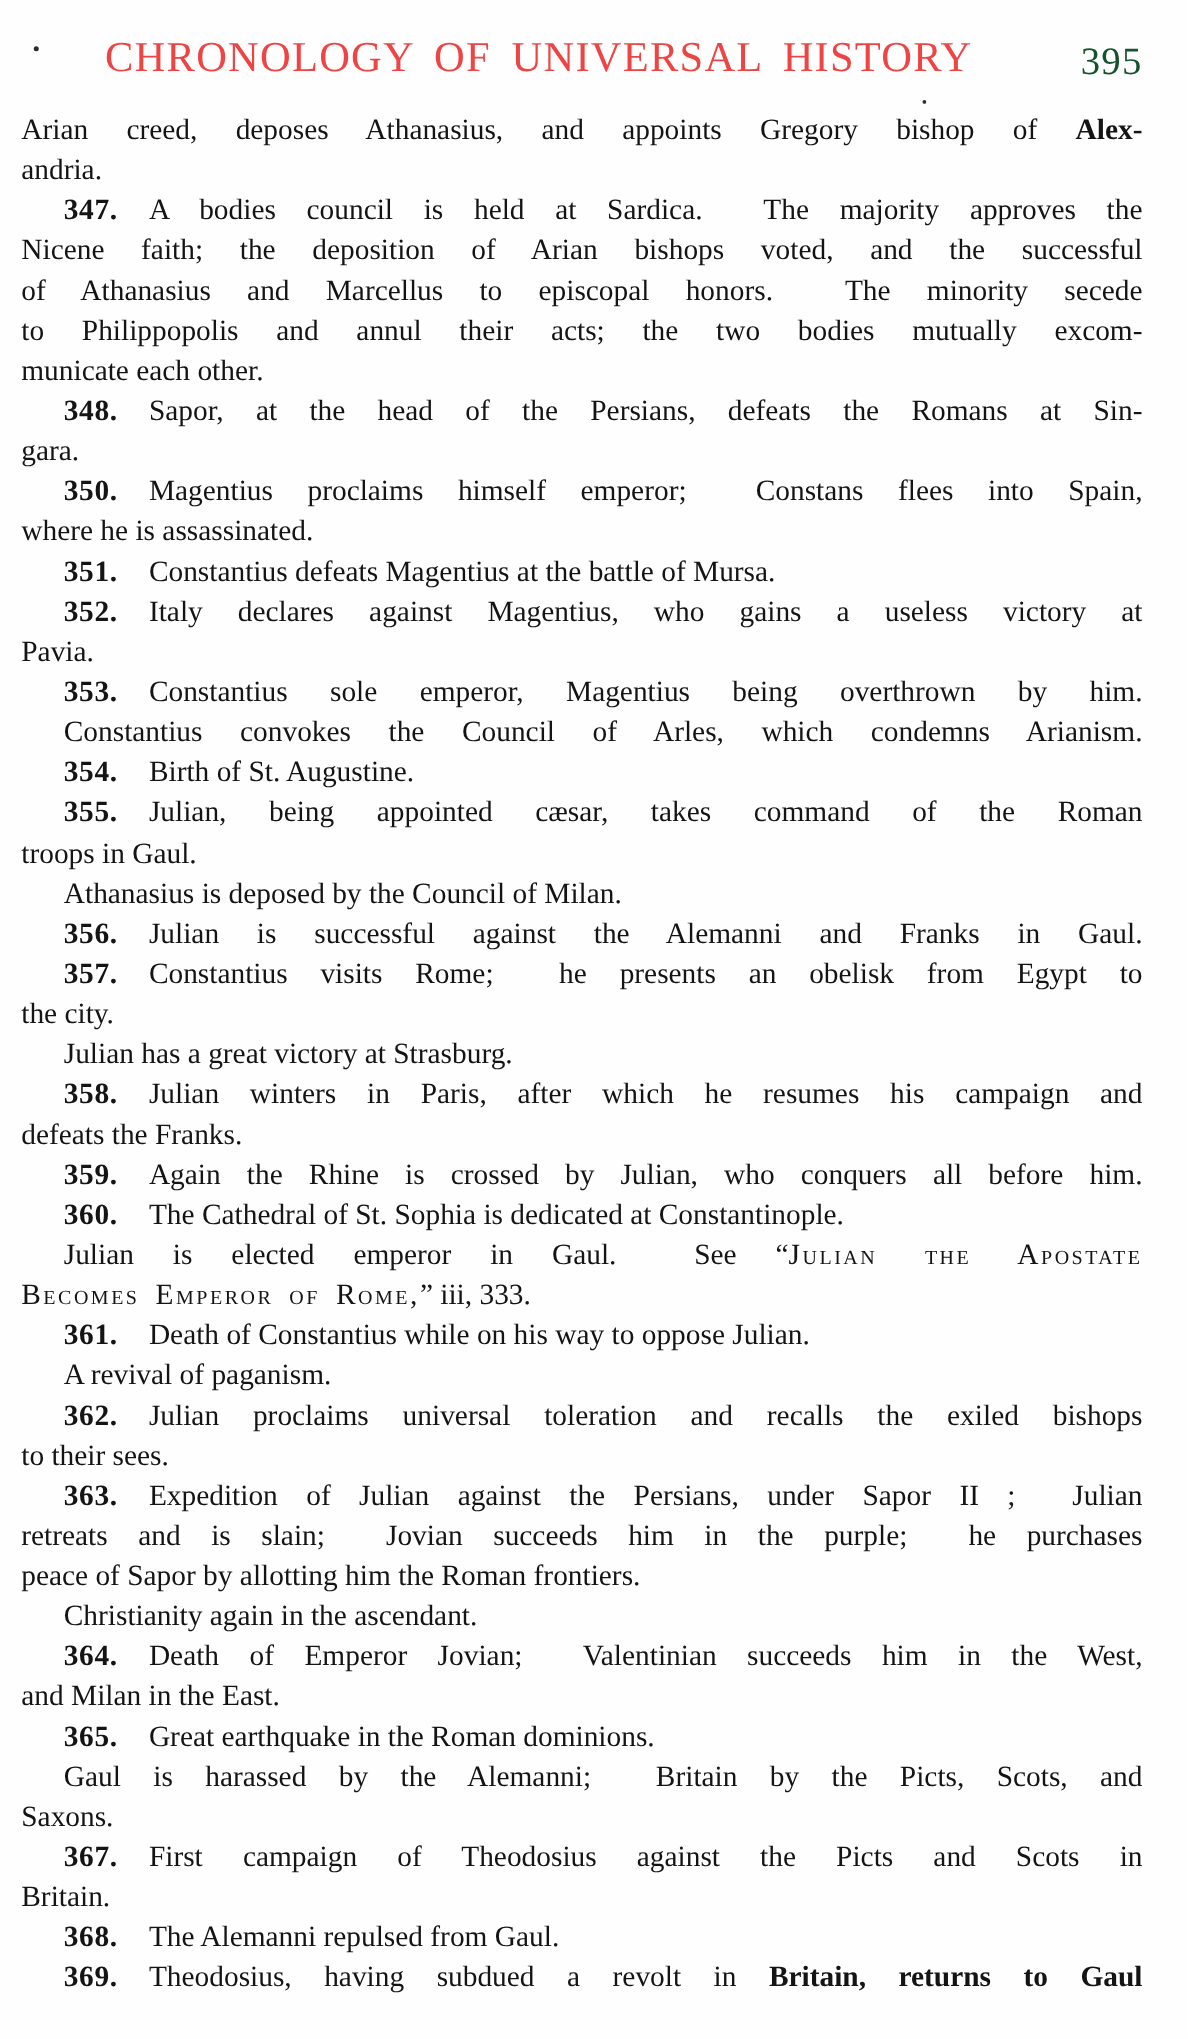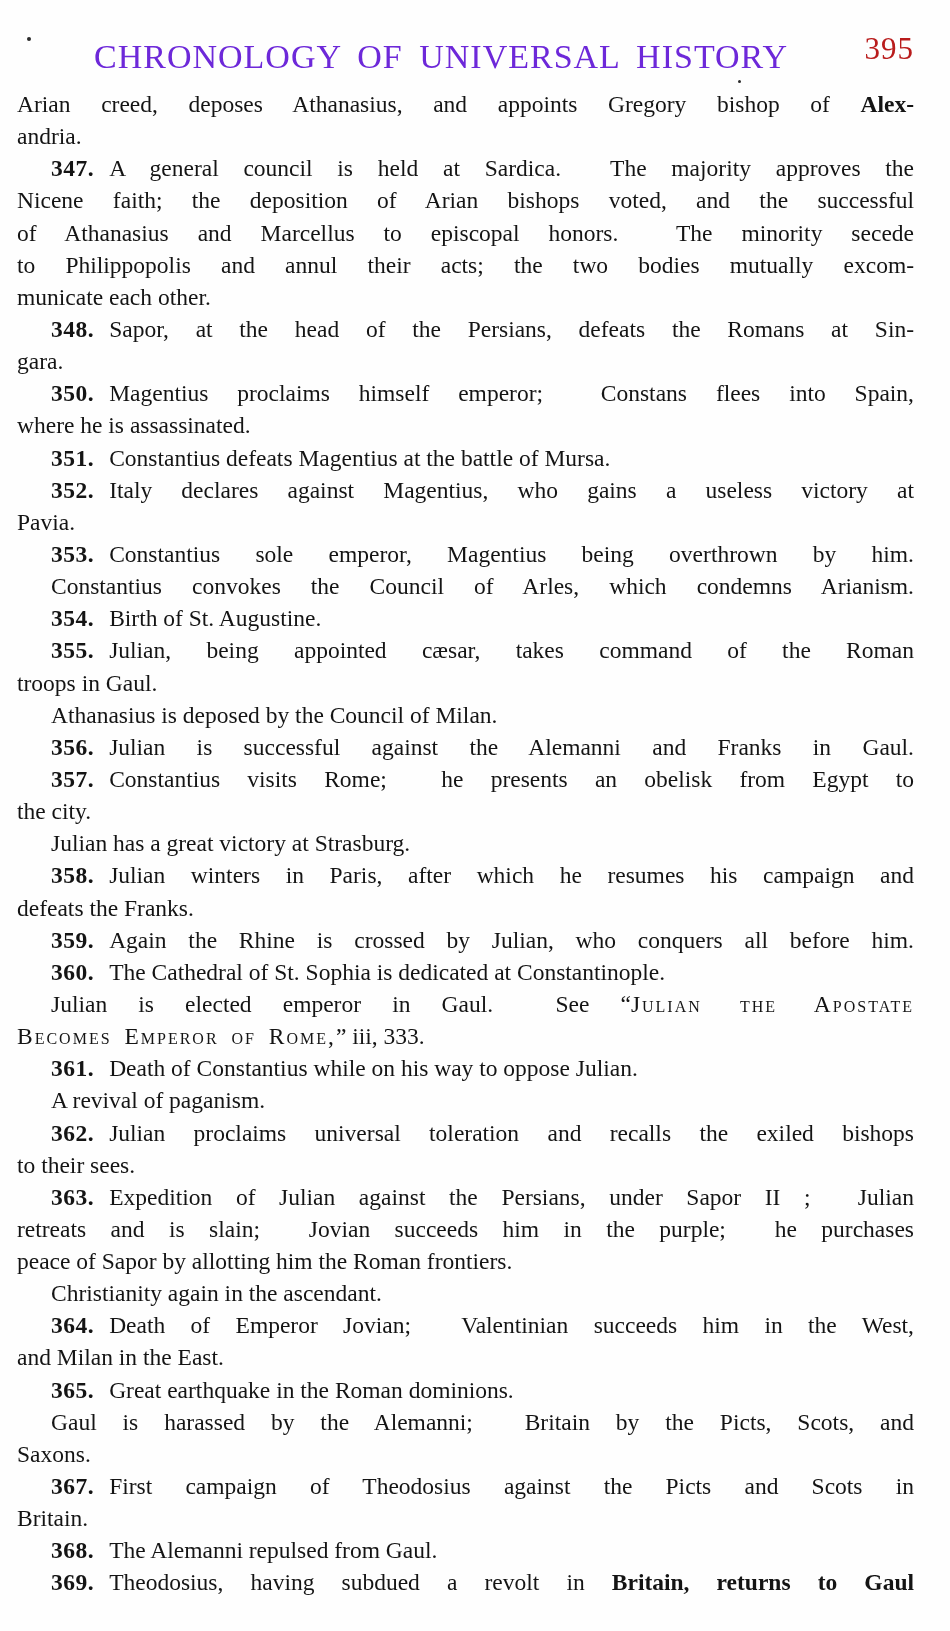--- a/index.html
+++ b/index.html
@@ -17,35 +17,35 @@
     overflow: hidden;
   }
   .running-head {
     position: relative;
     height: 66px;
   }
   .head-title {
     position: absolute;
     left: 80px;
     top: 24px;
-    margin: 14px;
+    margin: 4px;
     font-size: 34px;
     font-weight: normal;
     letter-spacing: 1px;
     word-spacing: 7px;
     white-space: nowrap;
-    color: #6d28d9;
+    color: #ef4444;
   }
   .head-page-num {
     position: absolute;
     right: 36px;
     top: 31px;
     font-size: 31px;
     letter-spacing: 1px;
-    color: #b91c1c;
+    color: #14532d;
   }
   .text-block {
     margin-top: 22px;
     padding-left: 17px;
     padding-right: 36px;
   }
   .line {
     line-height: 32.15px;
     height: 32.15px;
     font-size: 23.5px;
@@ -54,21 +54,21 @@
   }
   .line.indent {
     padding-left: 34px;
   }
   .line.justify {
     text-align: justify;
     text-align-last: justify;
   }
   .seg-year {
     font-weight: bold;
-    margin-right: 15px;
+    margin-right: 25px;
     letter-spacing: 0.5px;
   }
   .seg-bold {
     font-weight: bold;
   }
   .seg-sc {
     font-variant: small-caps;
     letter-spacing: 2px;
     word-spacing: 5px;
   }
@@ -84,21 +84,21 @@
 <body>
 
 <div class="page">
   <header class="running-head">
     <h1 class="head-title">CHRONOLOGY OF UNIVERSAL HISTORY</h1>
     <div class="head-page-num">395</div>
   </header>
   <main class="text-block" id="text-block">
       <div class="line justify"><span>Arian creed, deposes Athanasius, and appoints Gregory bishop of </span><span class="seg-bold">Alex-</span></div>
       <div class="line"><span>andria.</span></div>
-      <div class="line indent justify"><span class="seg-year">347.</span><span>A general council is held at Sardica.  The majority approves the</span></div>
+      <div class="line indent justify"><span class="seg-year">347.</span><span>A bodies council is held at Sardica.  The majority approves the</span></div>
       <div class="line justify"><span>Nicene faith; the deposition of Arian bishops voted, and the successful</span></div>
       <div class="line justify"><span>of Athanasius and Marcellus to episcopal honors.  The minority secede</span></div>
       <div class="line justify"><span>to Philippopolis and annul their acts; the two bodies mutually excom-</span></div>
       <div class="line"><span>municate each other.</span></div>
       <div class="line indent justify"><span class="seg-year">348.</span><span>Sapor, at the head of the Persians, defeats the Romans at Sin-</span></div>
       <div class="line"><span>gara.</span></div>
       <div class="line indent justify"><span class="seg-year">350.</span><span>Magentius proclaims himself emperor;  Constans flees into Spain,</span></div>
       <div class="line"><span>where he is assassinated.</span></div>
       <div class="line indent"><span class="seg-year">351.</span><span>Constantius defeats Magentius at the battle of Mursa.</span></div>
       <div class="line indent justify"><span class="seg-year">352.</span><span>Italy declares against Magentius, who gains a useless victory at</span></div>

